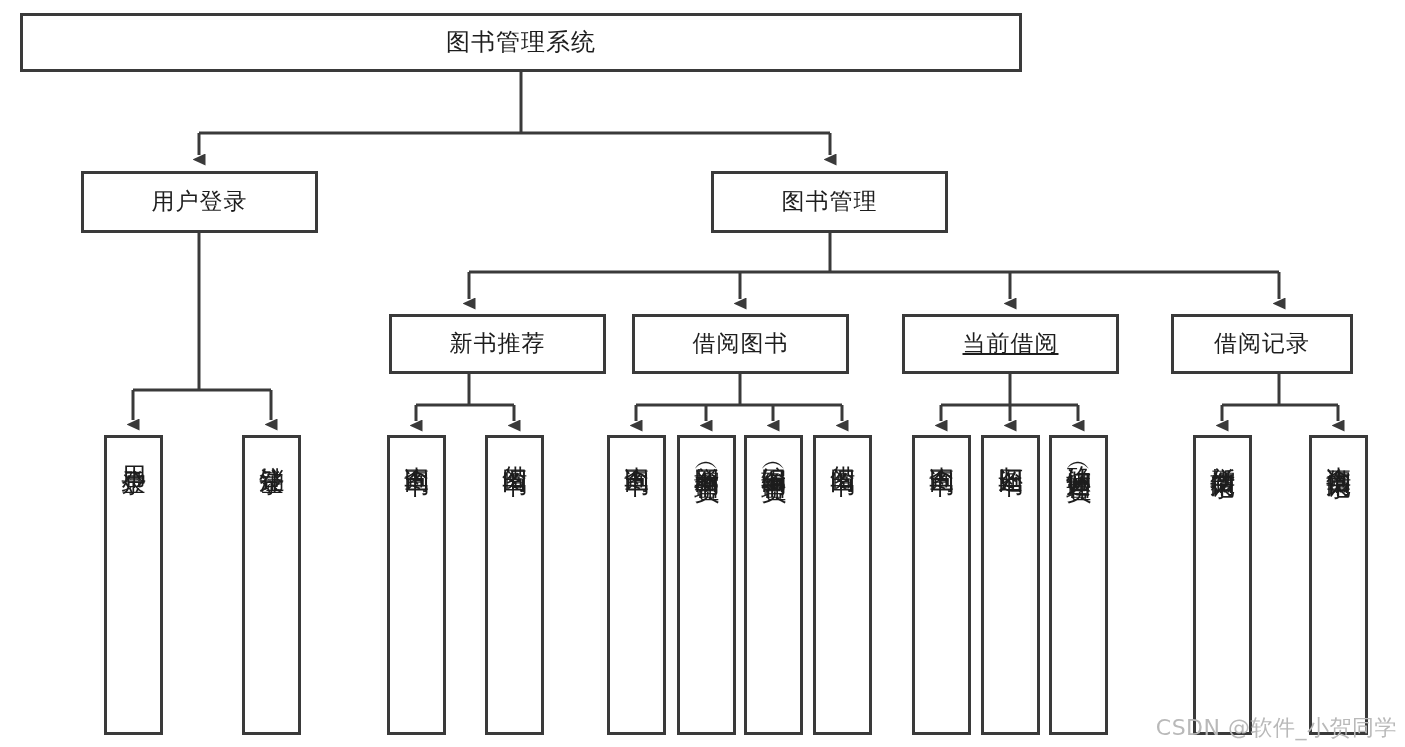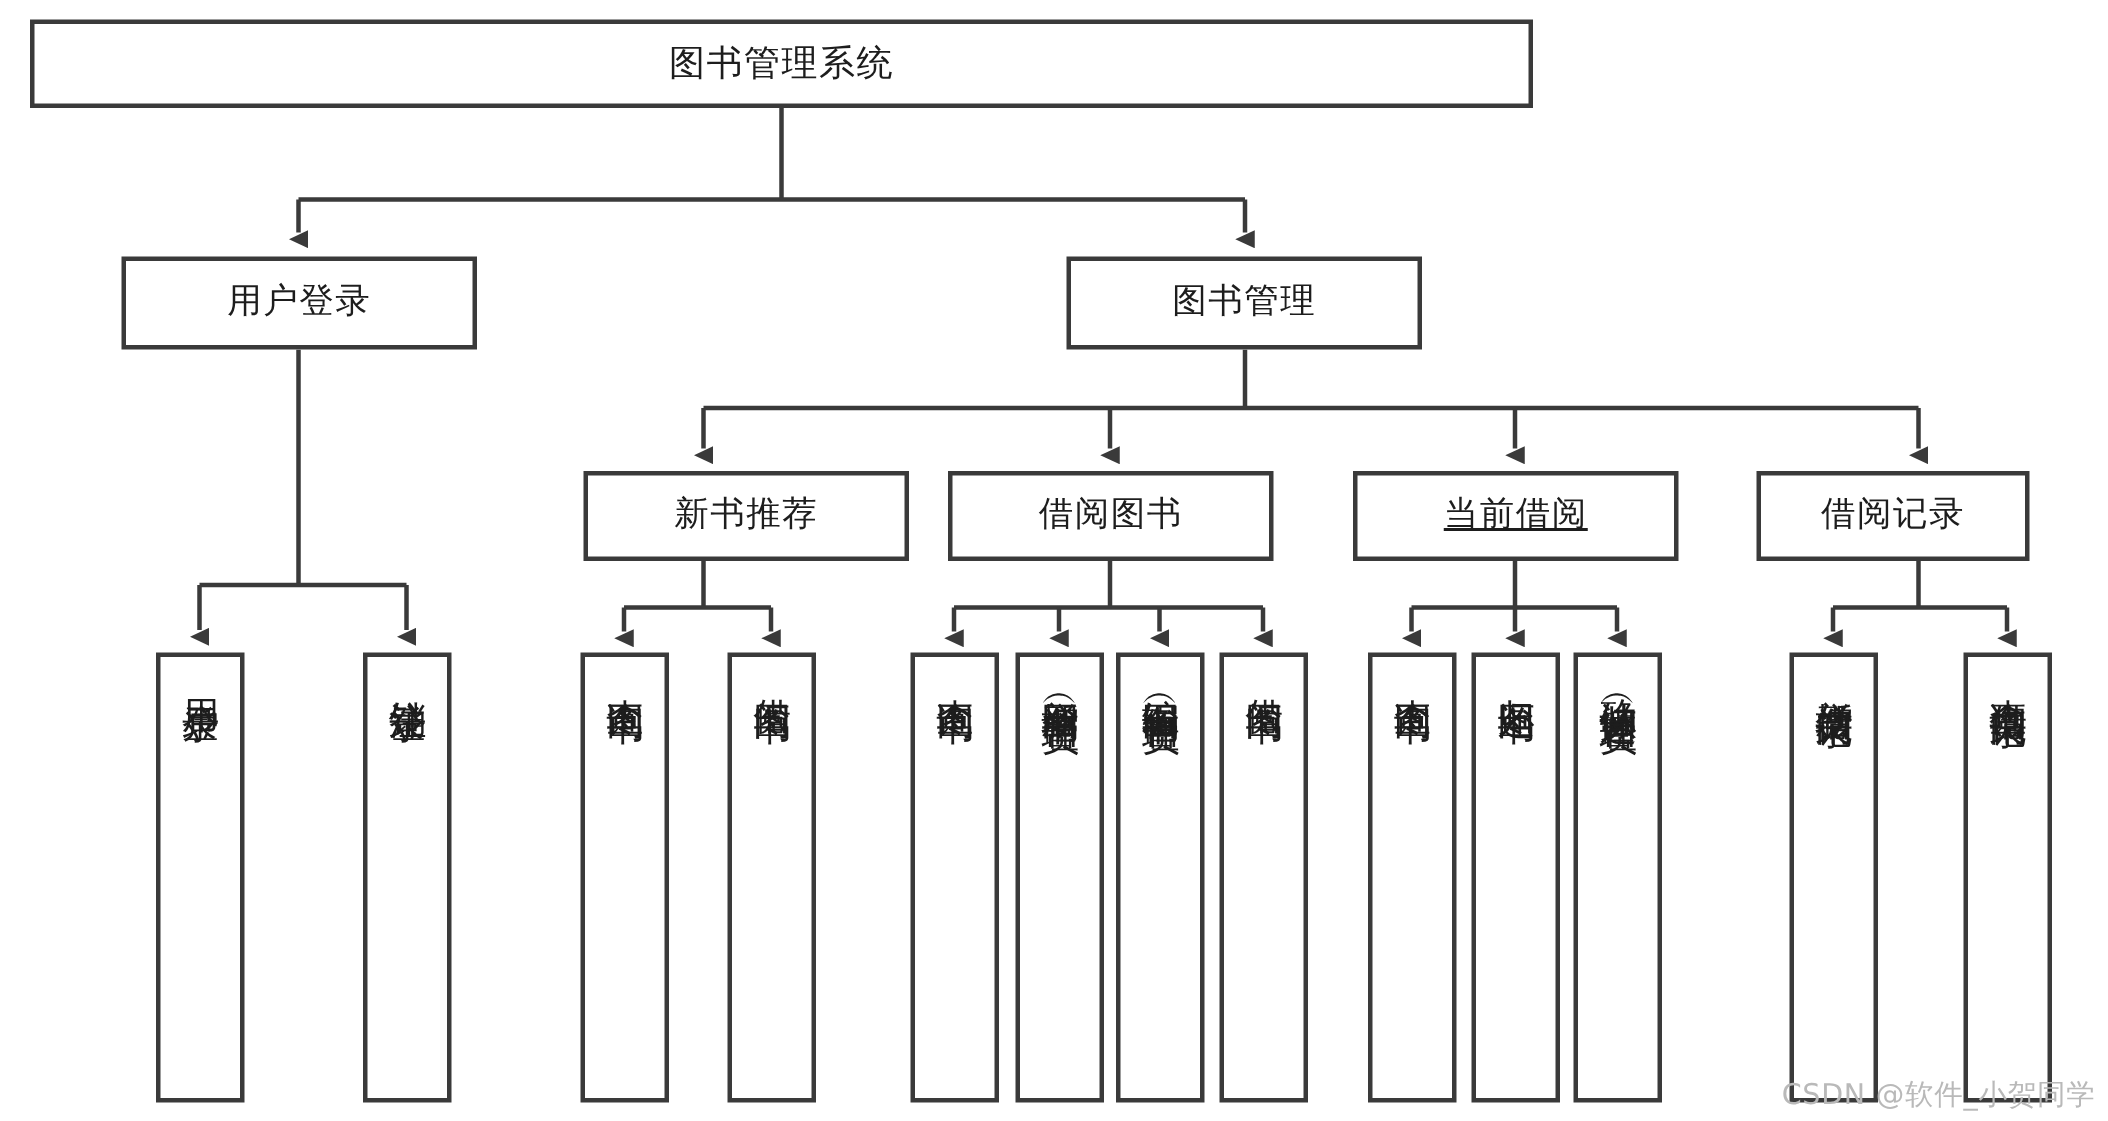--- a/index.html
+++ b/index.html
@@ -54,21 +54,21 @@
     font-size: 25px;
     line-height: 1.18;
     letter-spacing: 2px;
     text-align: left;
     white-space: nowrap;
   }
   .watermark {
     position: absolute;
     right: 8px;
     bottom: 4px;
-    font-size: 19px;
+    font-size: 22px;
     color: #b9b9b9;
     letter-spacing: 0.5px;
     white-space: nowrap;
   }
 </style>
 </head>
 <body>
 
 <div id="canvas">
 

